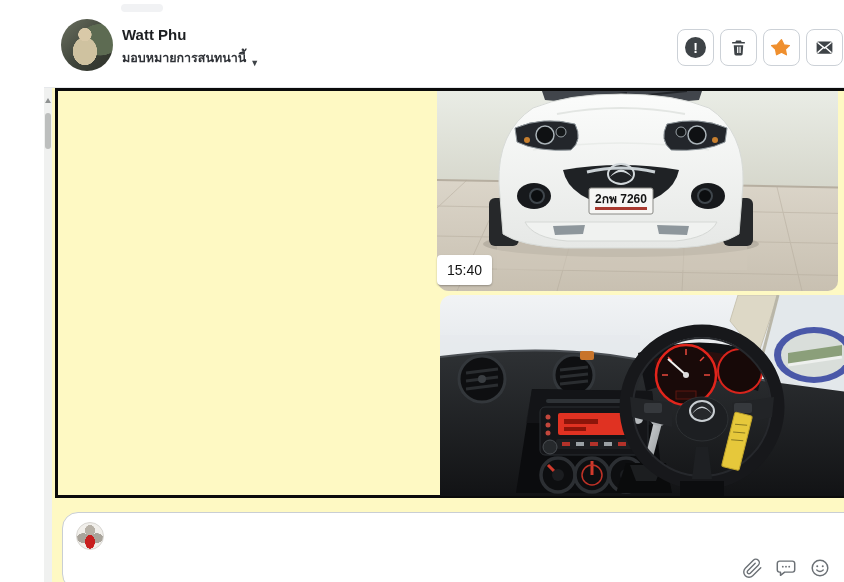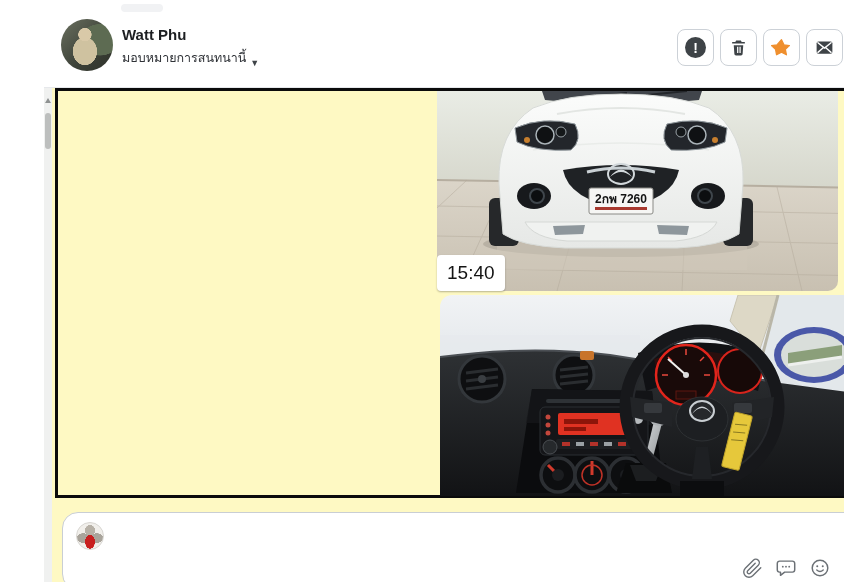--- a/index.html
+++ b/index.html
@@ -9,39 +9,39 @@
   .header{position:absolute;left:0;top:0;width:844px;height:87px;background:#fff;
           border-bottom:1px solid #e6e8eb;z-index:30;}
   .skeleton-pill{position:absolute;left:77px;top:4px;width:42px;height:8px;border-radius:4px;background:#f1f2f4;}
   .h-avatar{position:absolute;left:17px;top:19px;width:52px;height:52px;border-radius:50%;
     background:
       radial-gradient(circle at 46% 30%, #d9c9a8 0 14%, rgba(0,0,0,0) 15%),
       radial-gradient(ellipse at 46% 62%, #cfc2a0 0 30%, rgba(0,0,0,0) 31%),
       radial-gradient(ellipse at 75% 40%, #5d6b52 0 35%, rgba(0,0,0,0) 36%),
       linear-gradient(135deg,#6a705f, #3c4138 60%, #2e3129);}
   .h-name{position:absolute;left:78px;top:26px;font-size:15px;font-weight:bold;color:#1c1e21;}
-  .h-assign{position:absolute;left:78px;top:48px;font-size:12.5px;color:#2f3237;display:flex;align-items:flex-end;gap:4px;cursor:pointer;}
+  .h-assign{position:absolute;left:78px;top:48px;font-size:12.5px;color:#2f3237;display:flex;align-items:flex-end;gap:4px;cursor:pointer;font-weight:bold;}
   .caret{font-size:9px;color:#3e4347;}
   .actions{position:absolute;left:633px;top:29px;display:flex;gap:6px;}
   .abtn{width:37px;height:37px;border:1px solid #ccd1d7;border-radius:8px;background:#fff;
         display:flex;align-items:center;justify-content:center;cursor:pointer;box-sizing:border-box;}
   .excl{width:21px;height:21px;border-radius:50%;background:#3e4347;color:#fff;font-weight:bold;
         font-size:14px;display:flex;align-items:center;justify-content:center;}
   
   .scrollbar-left{position:absolute;left:0;top:88px;width:8px;height:494px;background:#f0f1f0;z-index:5;}
   .sb-arrow{position:absolute;left:1px;top:10px;width:0;height:0;border-left:3px solid transparent;
             border-right:3px solid transparent;border-bottom:5px solid #8f9292;}
   .sb-thumb{position:absolute;left:1px;top:25px;width:6px;height:36px;background:#bdbfbe;border-radius:3px;}
   .black-rect{position:absolute;left:11px;top:88px;width:805px;height:410px;border:3px solid #0b0b0b;
               box-sizing:border-box;z-index:6;}
   .photo1{position:absolute;left:393px;top:88px;width:401px;height:203px;z-index:7;
           border-radius:0 0 10px 12px;overflow:hidden;}
   .topline{position:absolute;left:11px;top:88px;width:815px;height:3px;background:#0b0b0b;z-index:8;}
   .chip{position:absolute;left:393px;top:255px;background:#fff;border-radius:4px;padding:7px 10px;
-        font-size:19px;color:#141414;box-shadow:0 1px 2px rgba(0,0,0,.28);z-index:9;}
+        font-size:14px;color:#141414;box-shadow:0 1px 2px rgba(0,0,0,.28);z-index:9;}
   .photo2{position:absolute;left:396px;top:295px;width:416px;height:201px;z-index:7;
           border-radius:12px 12px 0 0;overflow:hidden;}
   
   .popup{position:absolute;left:812px;top:263px;width:32px;height:237px;background:#fff;
          border-radius:12px 0 0 0;box-shadow:-2px 2px 6px rgba(0,0,0,.15);z-index:12;}
   .p-avatar{position:absolute;left:6px;top:8px;width:23px;height:23px;border-radius:50%;
     background:
       radial-gradient(circle at 45% 32%, #d8c9a9 0 16%, rgba(0,0,0,0) 17%),
       radial-gradient(ellipse at 45% 66%, #cabd9c 0 32%, rgba(0,0,0,0) 33%),
       linear-gradient(135deg,#69705e,#3a3f36 65%,#2d302a);}

